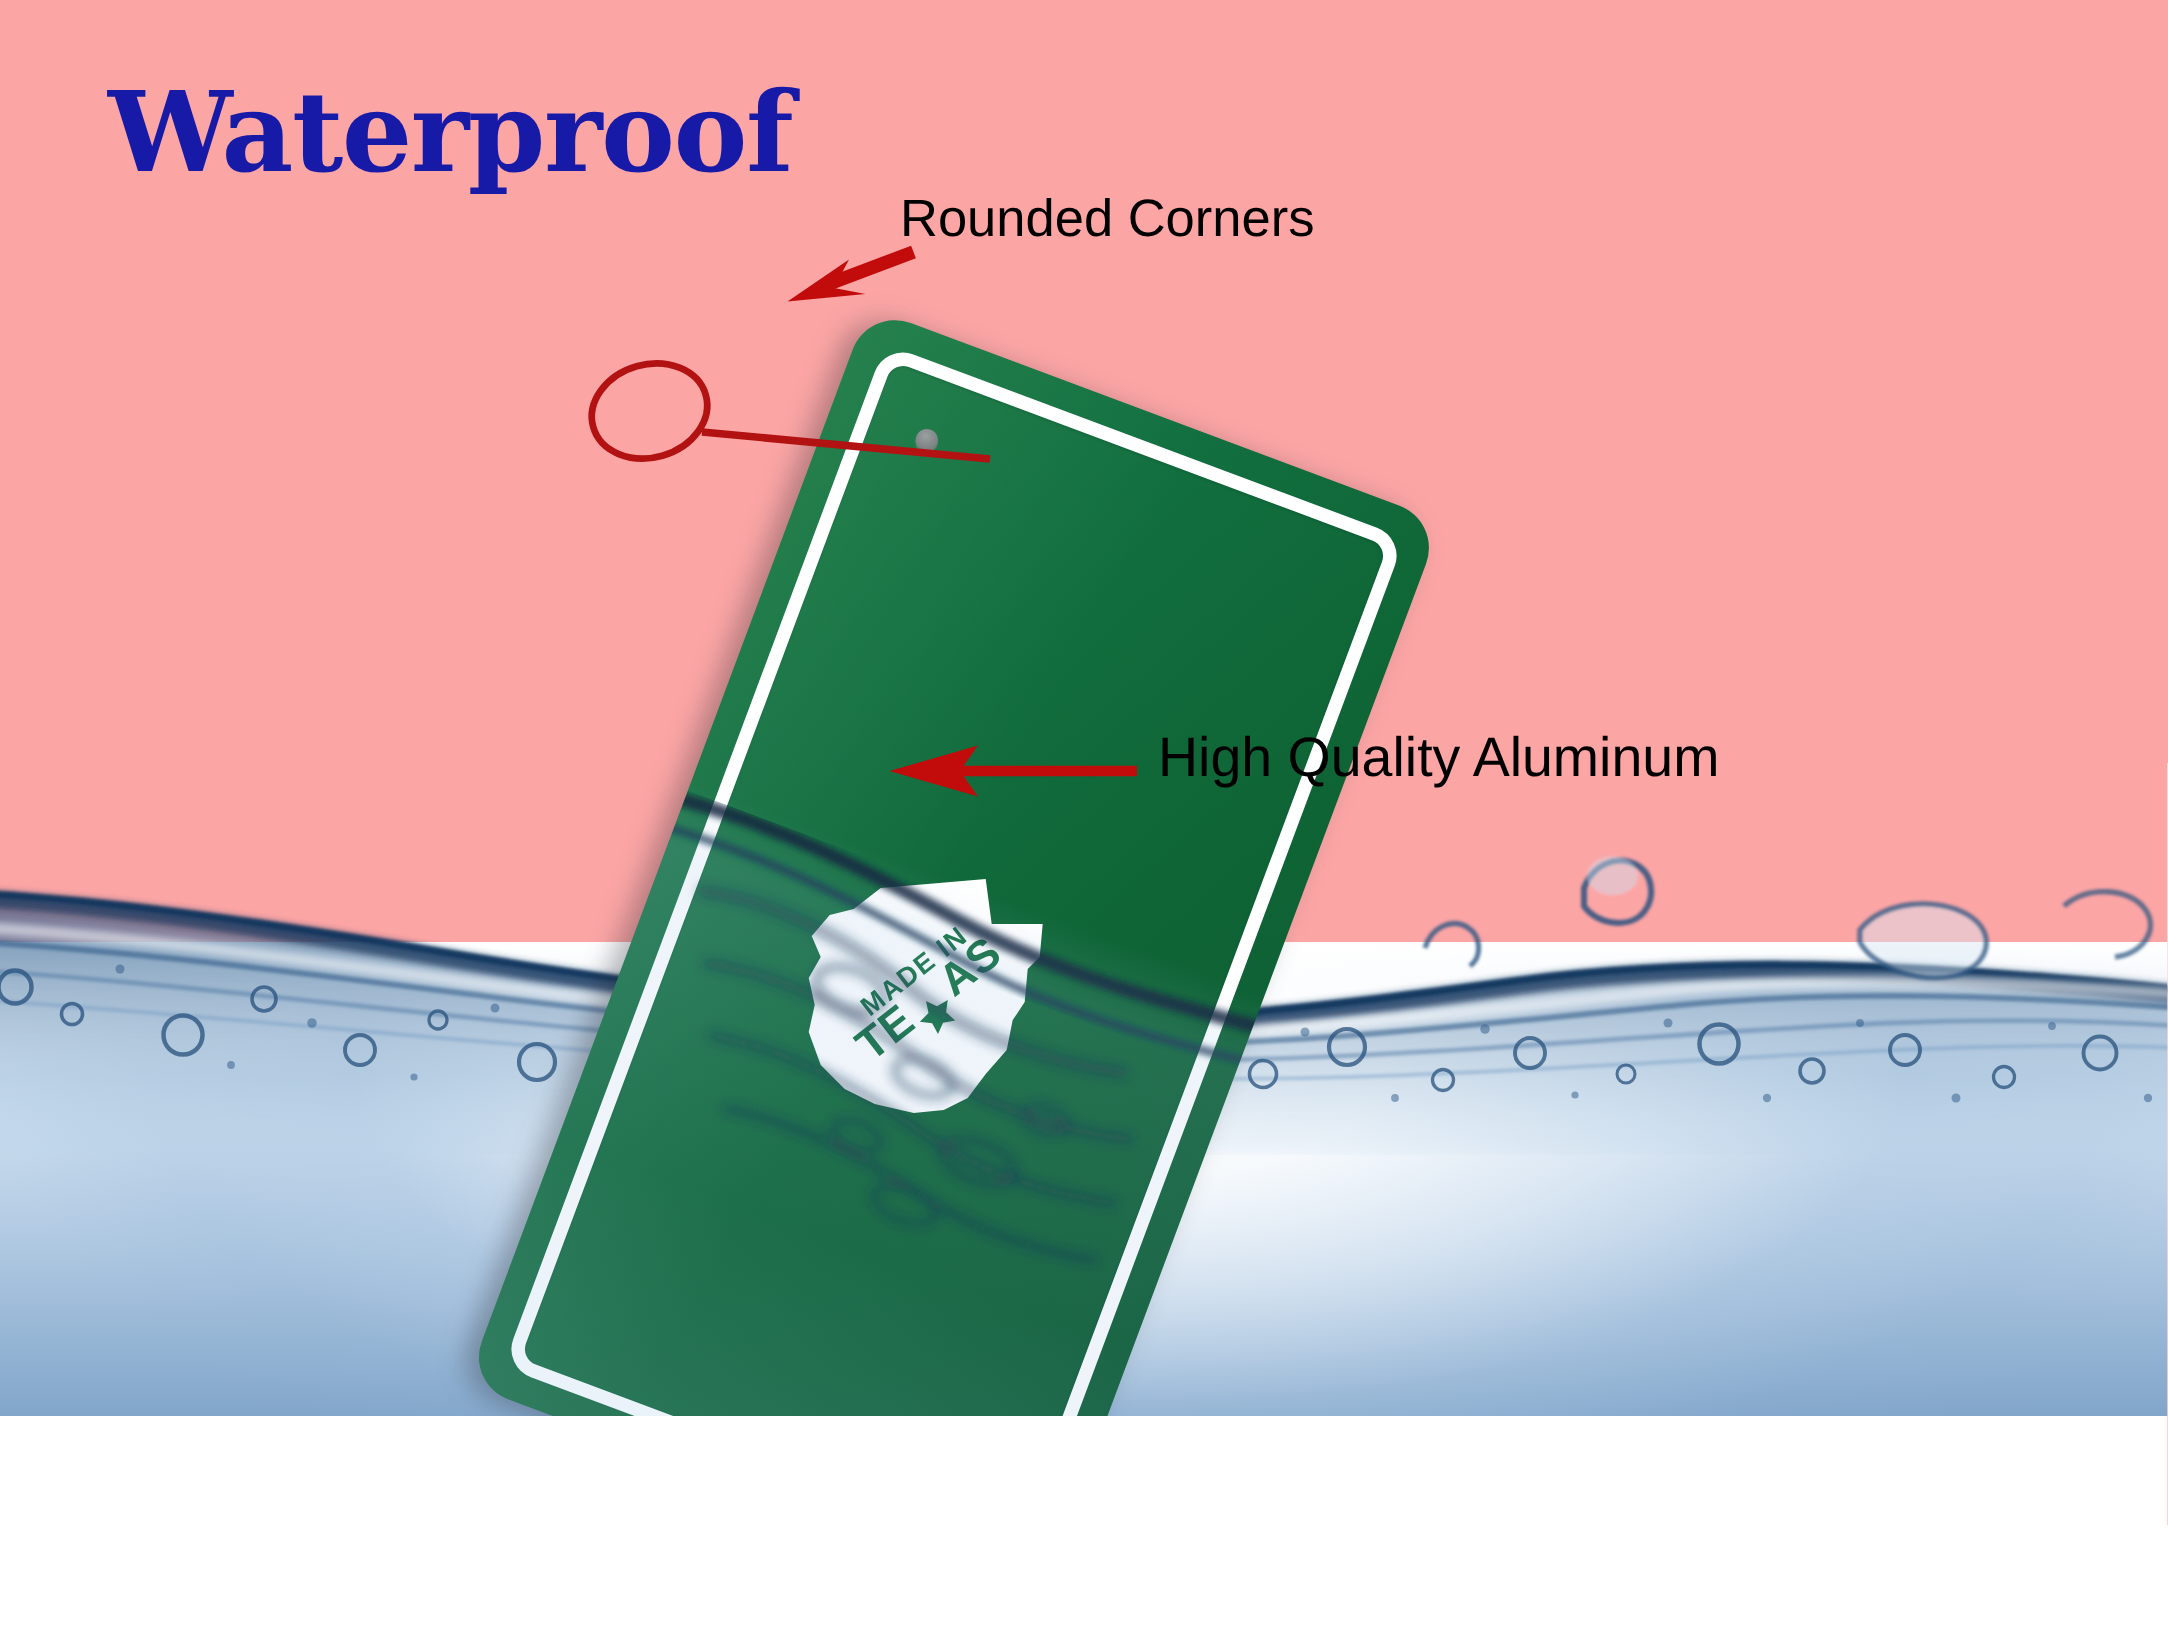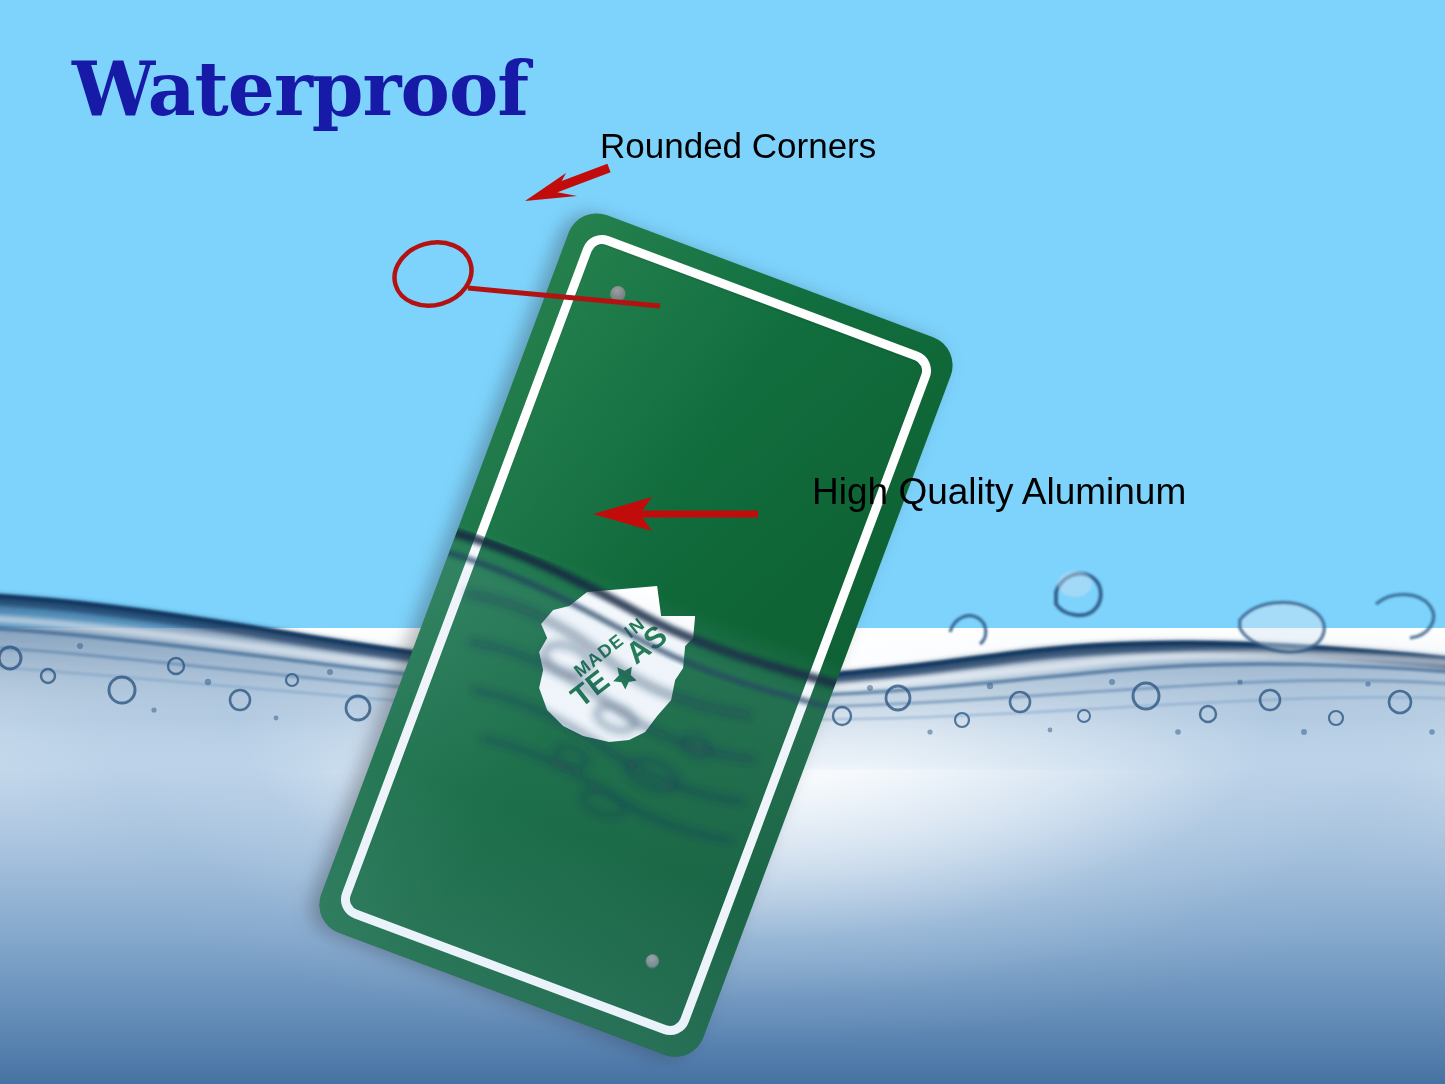--- a/index.html
+++ b/index.html
@@ -1,20 +1,20 @@
 <!DOCTYPE html>
 <html><head>
 <meta charset="utf-8">
 <style>
   html,body{margin:0;padding:0;background:#fff;}
   #stage{
     position:relative;
-    width:1445px;height:1084px;
+    width:1445px;height:944px;
     overflow:hidden;
-    background:#7dd3fc;
+    background:#fca5a5;
     font-family:"Liberation Sans", sans-serif;
     text-align:right;
   }
 
   
   .water-wrap{position:absolute;left:0;top:0;width:1445px;height:1084px;overflow:hidden;}
 
   
   .water-body{
     position:absolute;left:-40px;top:630px;width:1525px;height:470px;
@@ -104,21 +104,21 @@
 
   
   .callout{
     position:absolute;
     color:#000;
     font-family:"Liberation Sans", sans-serif;
     white-space:nowrap;
   }
   .c-rounded{left:600px;top:126px;font-size:35px;}
   .c-holes{left:666px;top:286px;font-size:37px;}
-  .c-alum{left:772px;top:471px;font-size:37px;margin-left:40px;}
+  .c-alum{left:772px;top:484px;font-size:37px;}
 
   .ann-svg{position:absolute;left:0;top:0;width:1445px;height:1084px;pointer-events:none;}
 </style>
 </head>
 <body>
 
 <div id="stage">
 
   <div class="water-wrap">
 

